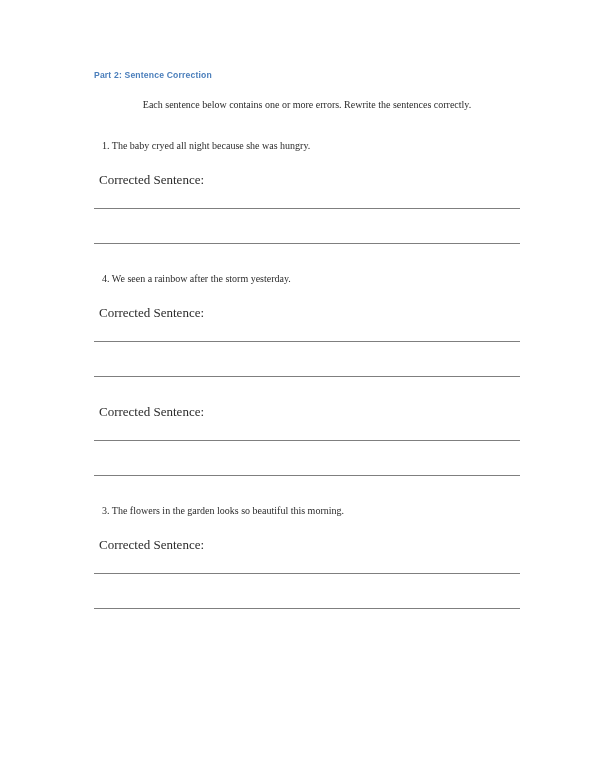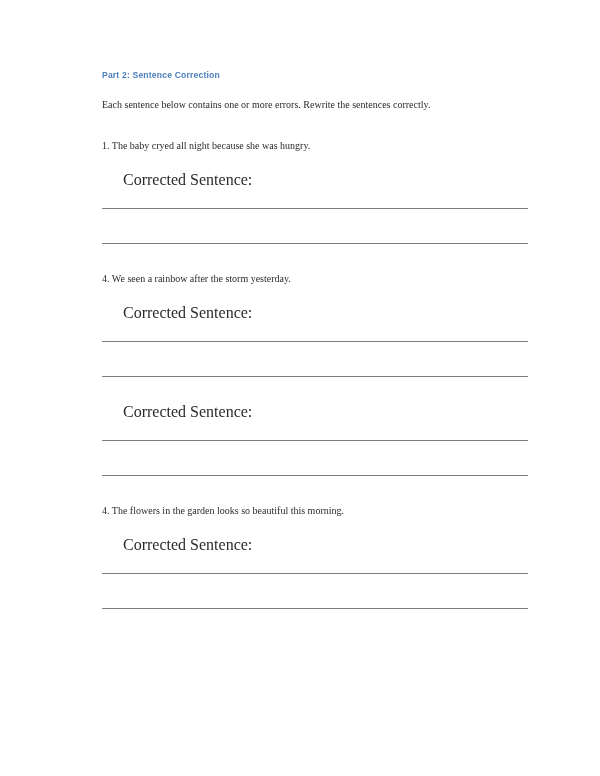--- a/index.html
+++ b/index.html
@@ -13,21 +13,21 @@
     height: 776px;
     position: relative;
     overflow: hidden;
     font-family: "Liberation Serif", "DejaVu Serif", serif;
     -webkit-font-smoothing: antialiased;
   }
 
   .page {
     position: absolute;
     top: 0;
-    left: 16px;
+    left: 8px;
     width: 478px;
     height: 776px;
     background: #ffffff;
   }
 
   
   .content {
     position: absolute;
     left: 86px;
     top: 70px;
@@ -45,39 +45,40 @@
     padding: 0;
   }
 
   .intro {
     font-size: 10px;
     line-height: 13px;
     color: #2b2b2b;
     margin: 0;
     padding: 0;
     margin-top: 17px;
+    text-align: center;
   }
 
   .question-block {
     margin-top: 28px;
   }
 
   .question-text {
     font-size: 10px;
     line-height: 13px;
     color: #2b2b2b;
-    margin: 0;
+    margin: 8px;
     padding: 0;
   }
 
   .corrected-label {
-    font-size: 16px;
+    font-size: 13px;
     line-height: 13px;
     color: #2b2b2b;
-    margin: 16px;
+    margin: 0;
     padding: 0;
     margin-top: 21px;
     padding-left: 5px;
   }
 
   .answer-lines {
     margin-top: 22px;
   }
 
   .answer-line {
@@ -122,21 +123,21 @@
 
     <div class="question-block">
       <div class="corrected-label">Corrected Sentence:</div>
       <div class="answer-lines">
         <div class="answer-line"></div>
         <div class="answer-line second"></div>
       </div>
     </div>
 
     <div class="question-block">
-      <div class="question-text">4. The flowers in the garden looks so beautiful this morning.</div>
+      <div class="question-text">3. The flowers in the garden looks so beautiful this morning.</div>
       <div class="corrected-label">Corrected Sentence:</div>
       <div class="answer-lines">
         <div class="answer-line"></div>
         <div class="answer-line second"></div>
       </div>
     </div>
 
   </div>
 </div>
 

